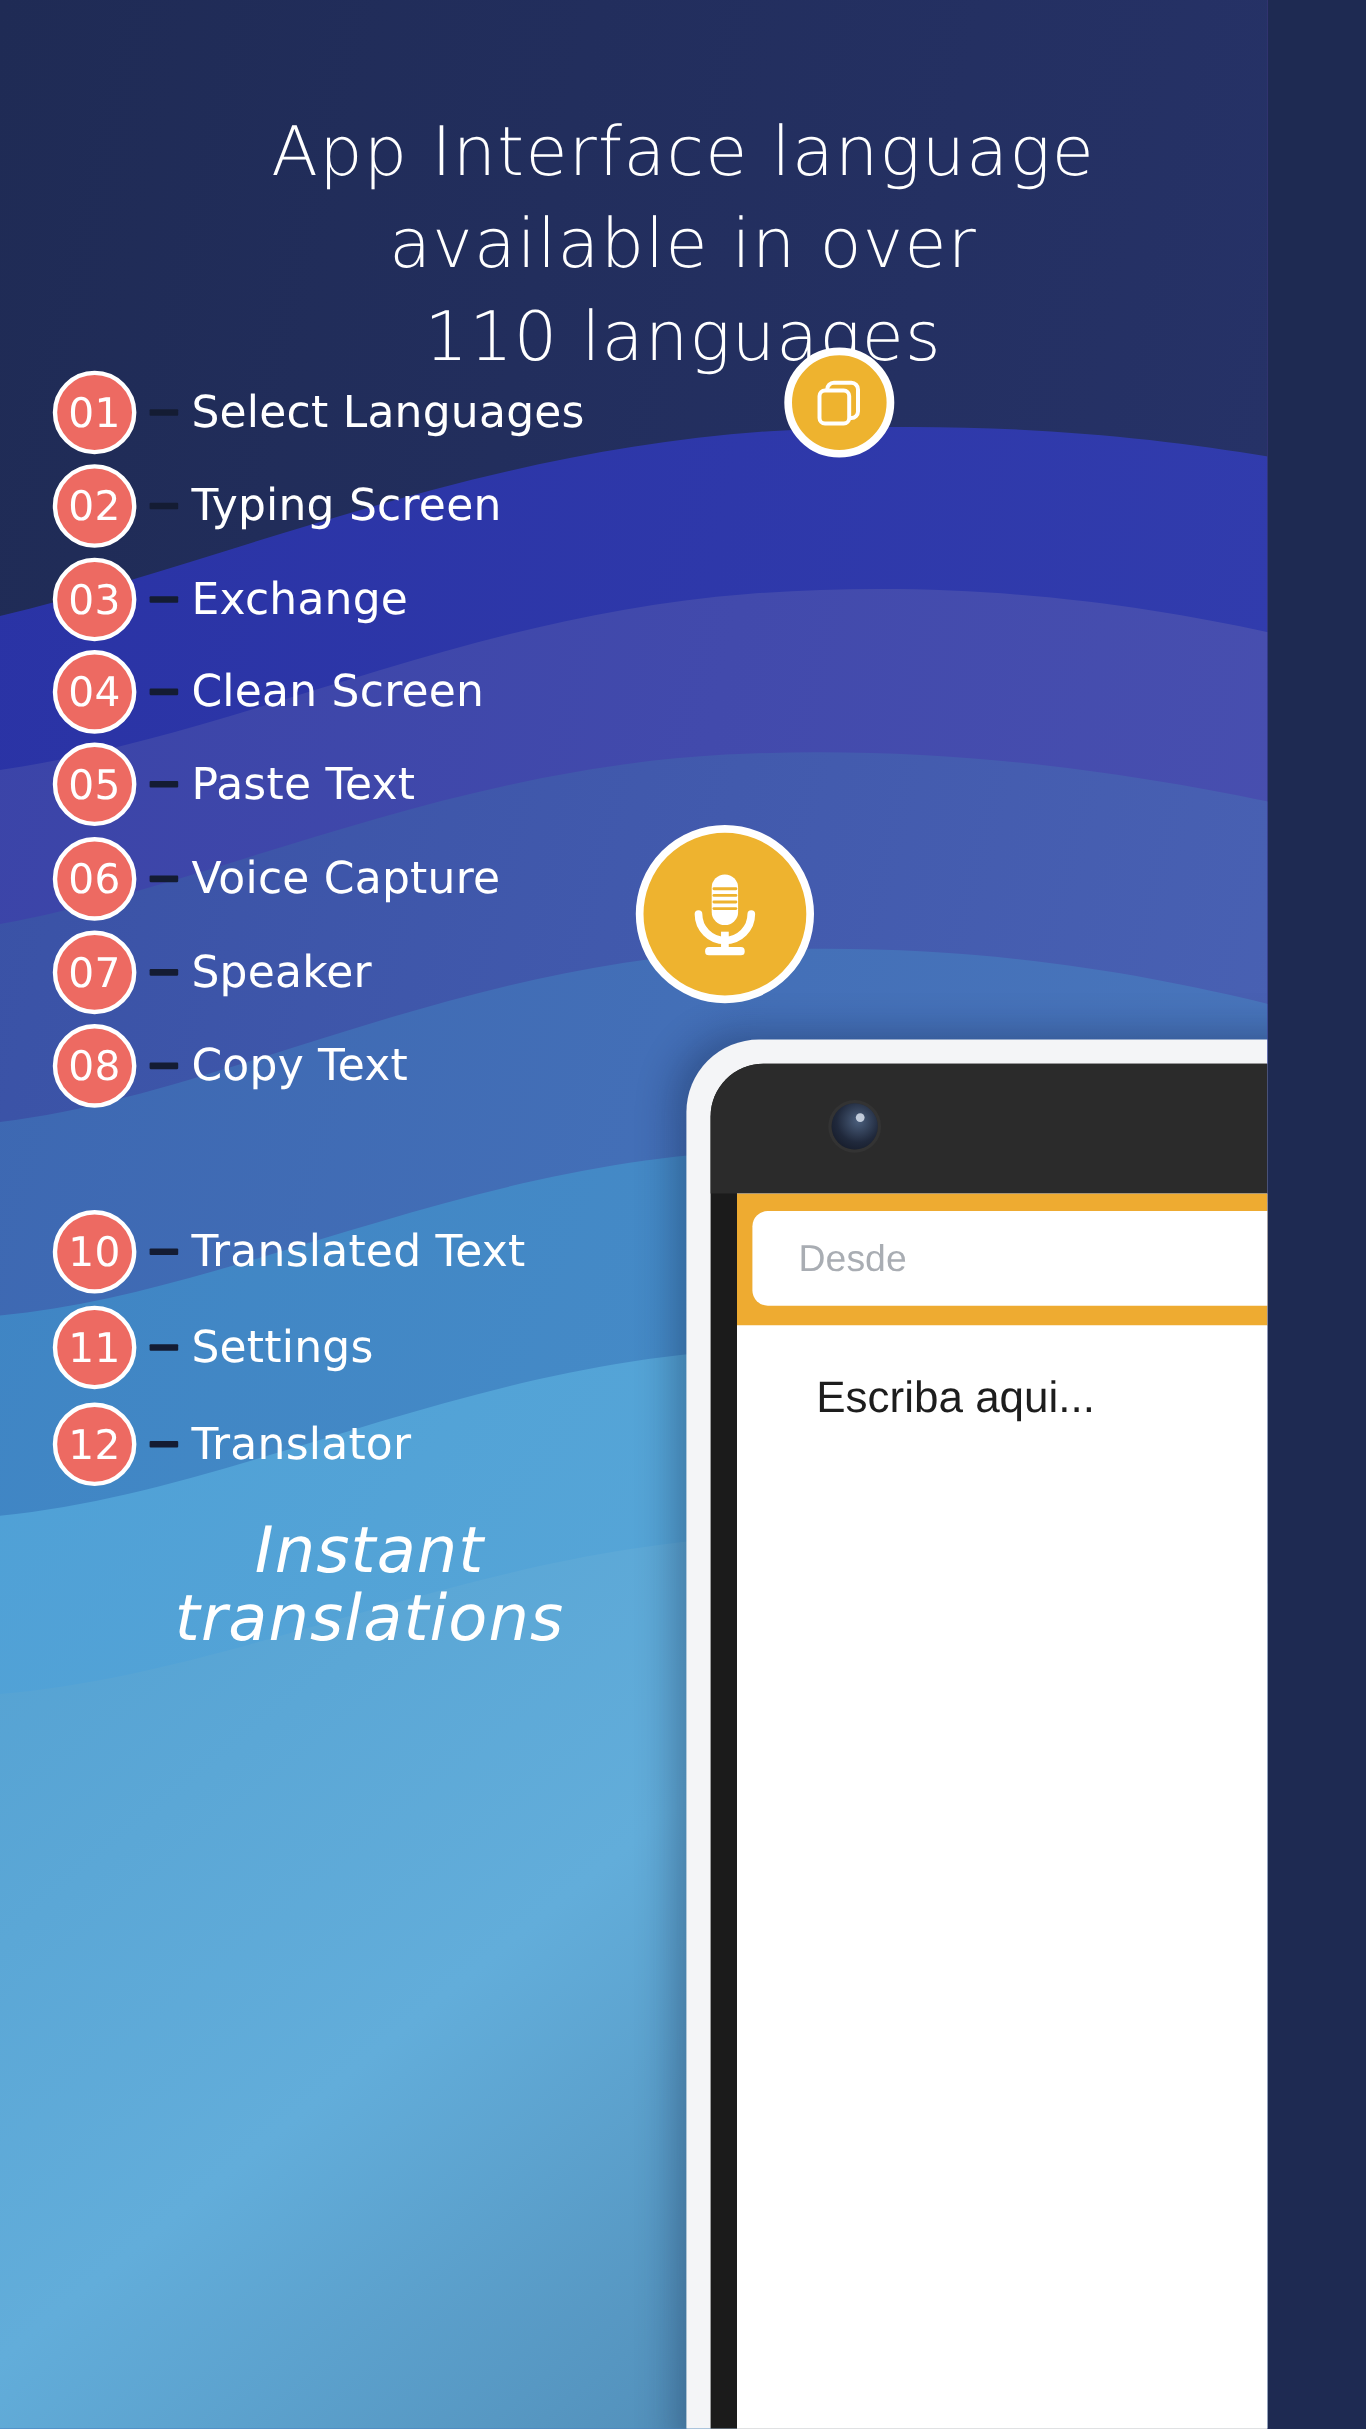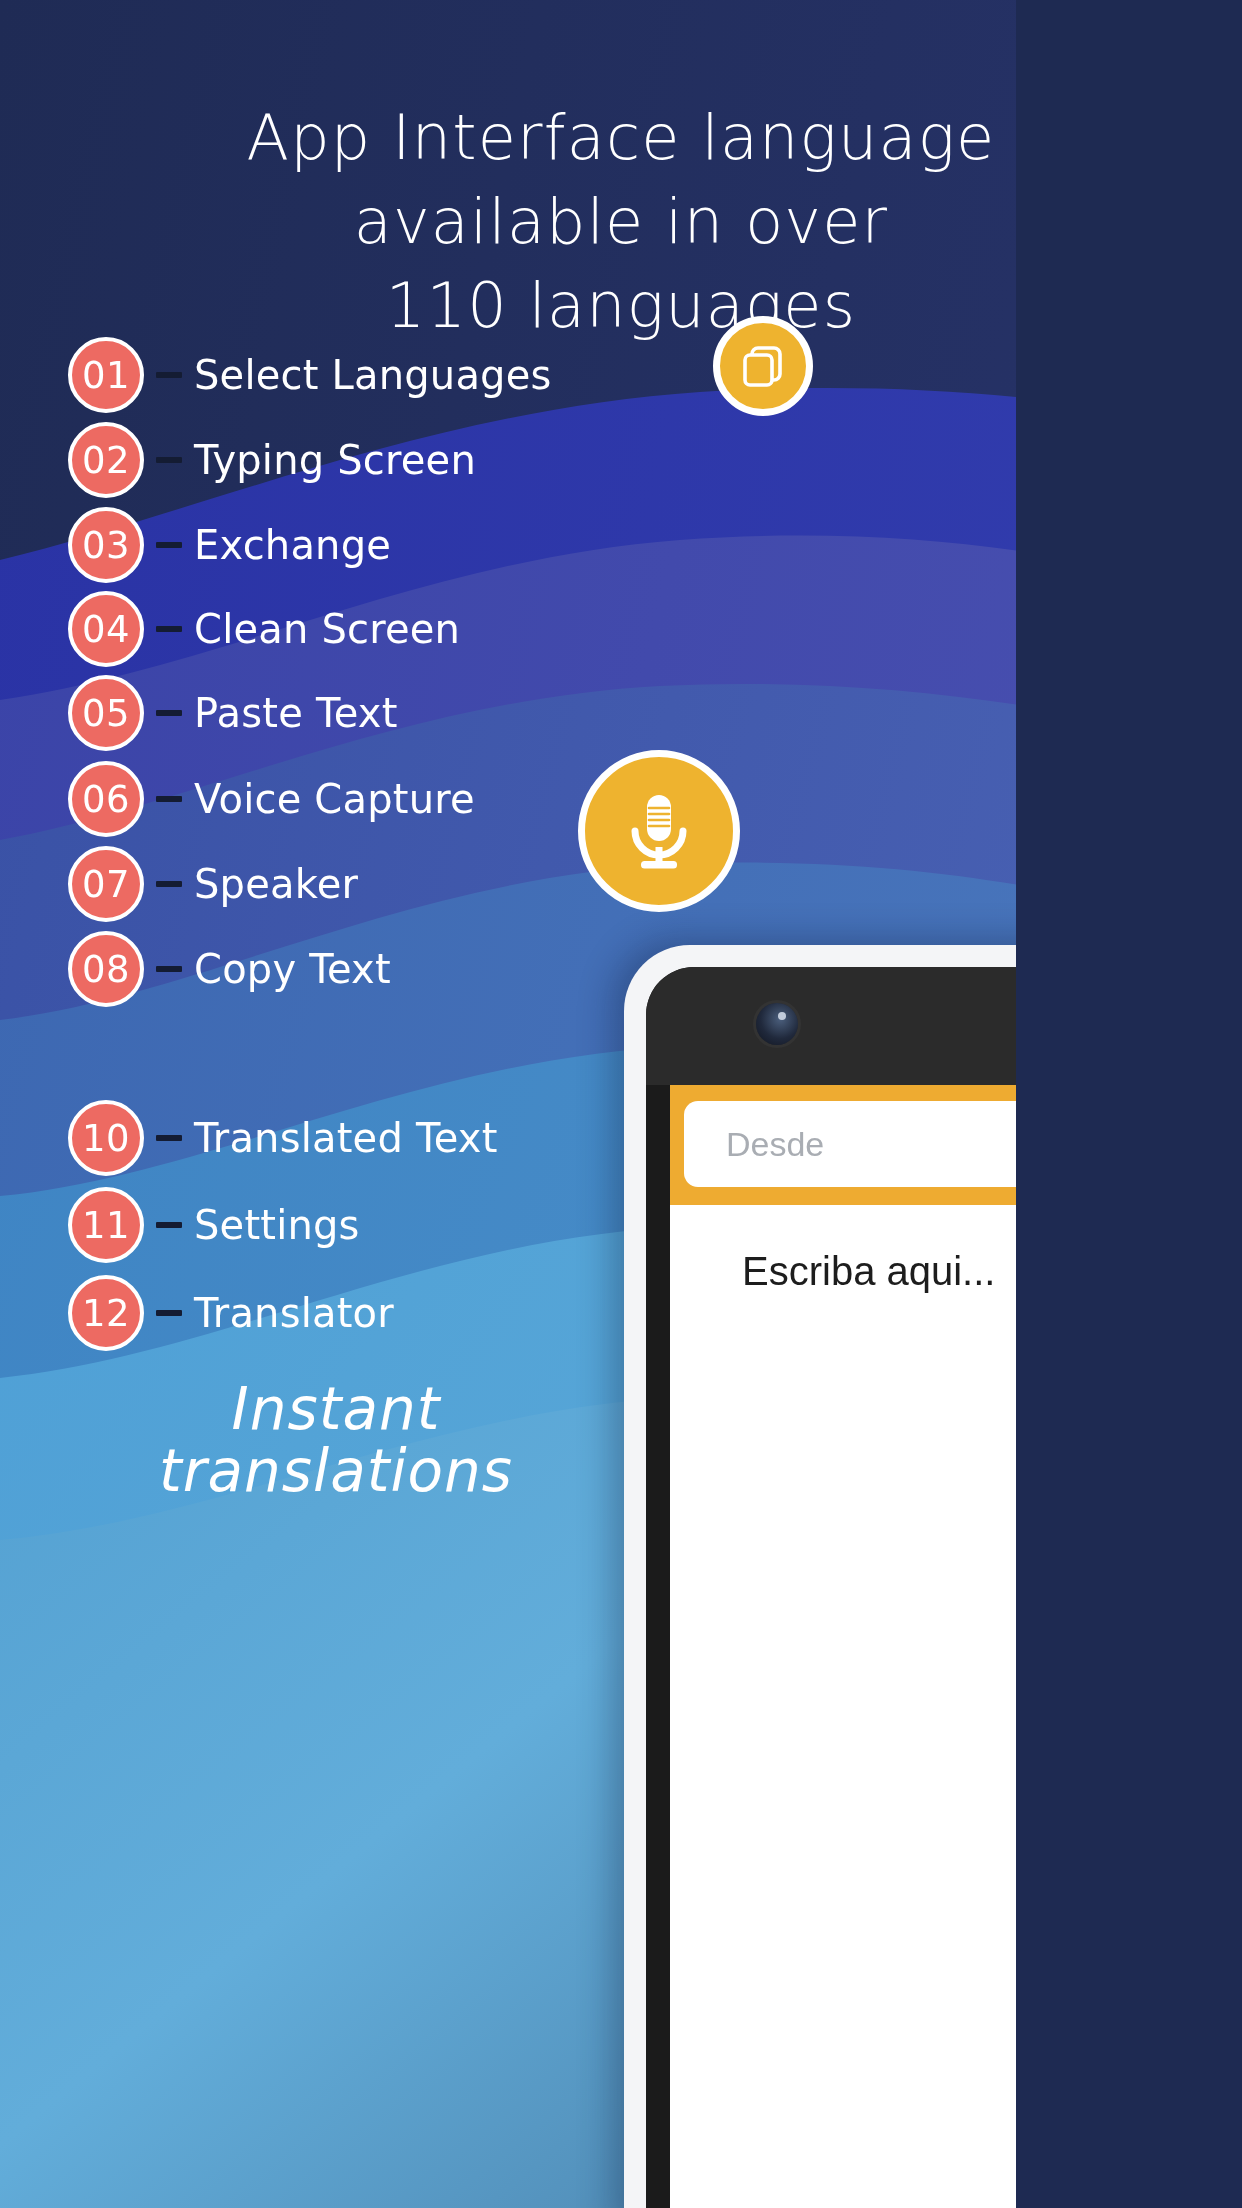--- a/index.html
+++ b/index.html
@@ -1,37 +1,37 @@
 <!DOCTYPE html>
 <html><head>
 <meta charset="utf-8">
 <style>
   html,body{margin:0;padding:0;background:#1e2a52;}
   body{width:1242px;height:2208px;overflow:hidden;font-family:"Liberation Sans",sans-serif;}
 
-  #stage{position:relative;width:1016px;height:2208px;overflow:hidden;background:#8b5cf6;}
+  #stage{position:relative;width:1152px;height:2208px;overflow:hidden;background:#8b5cf6;}
 
   
   #waves{position:absolute;inset:0;width:1242px;height:2208px;}
 
   
   .headline{
     position:absolute;left:0;top:96px;width:1242px;
     text-align:center;color:#ffffff;
     font-family:"DejaVu Sans",sans-serif;
     font-weight:300;font-size:62px;line-height:84px;
     letter-spacing:1.2px;
     z-index:6;
   }
   .headline .hl-line{display:block;white-space:pre;}
 
   
   #feature-list{position:absolute;left:0;top:0;width:1242px;height:2208px;z-index:7;}
   .feature-row{
-    position:absolute;left:68px;display:flex;align-items:center;height:80px;
+    position:absolute;left:48px;display:flex;align-items:center;height:80px;
   }
   .badge{
     width:76px;height:76px;border-radius:50%;
     background:#ed6a62;border:4px solid #ffffff;
     box-sizing:border-box;
     display:flex;align-items:center;justify-content:center;
     color:#ffffff;font-family:"DejaVu Sans",sans-serif;
     font-weight:400;font-size:37px;line-height:1;letter-spacing:0.5px;
     flex:0 0 auto;
   }

